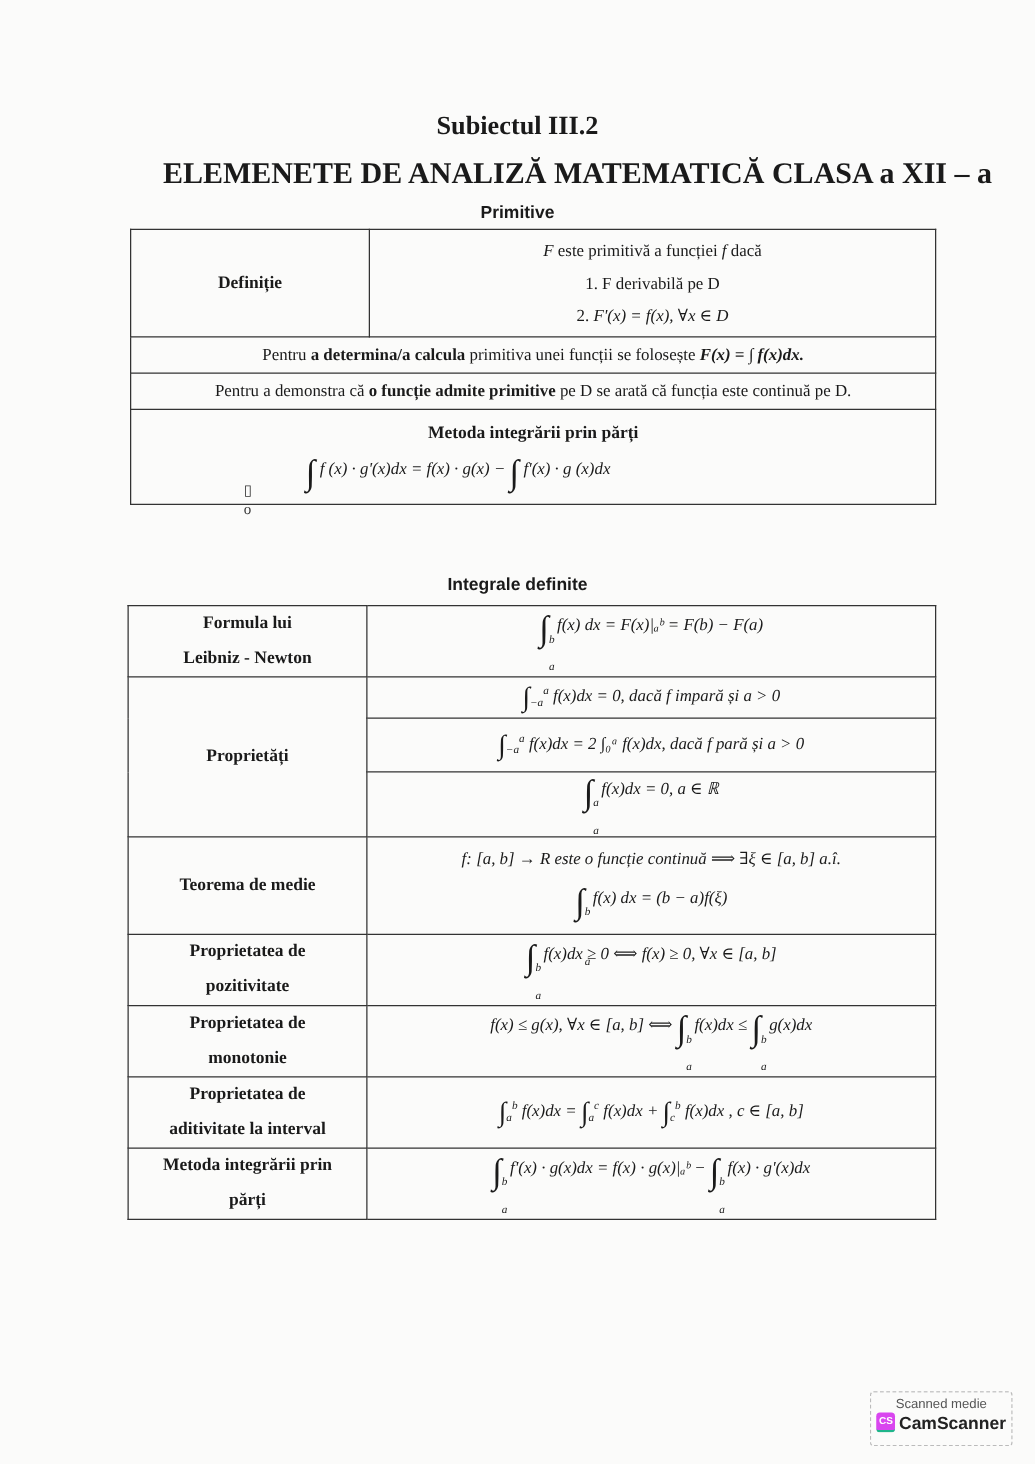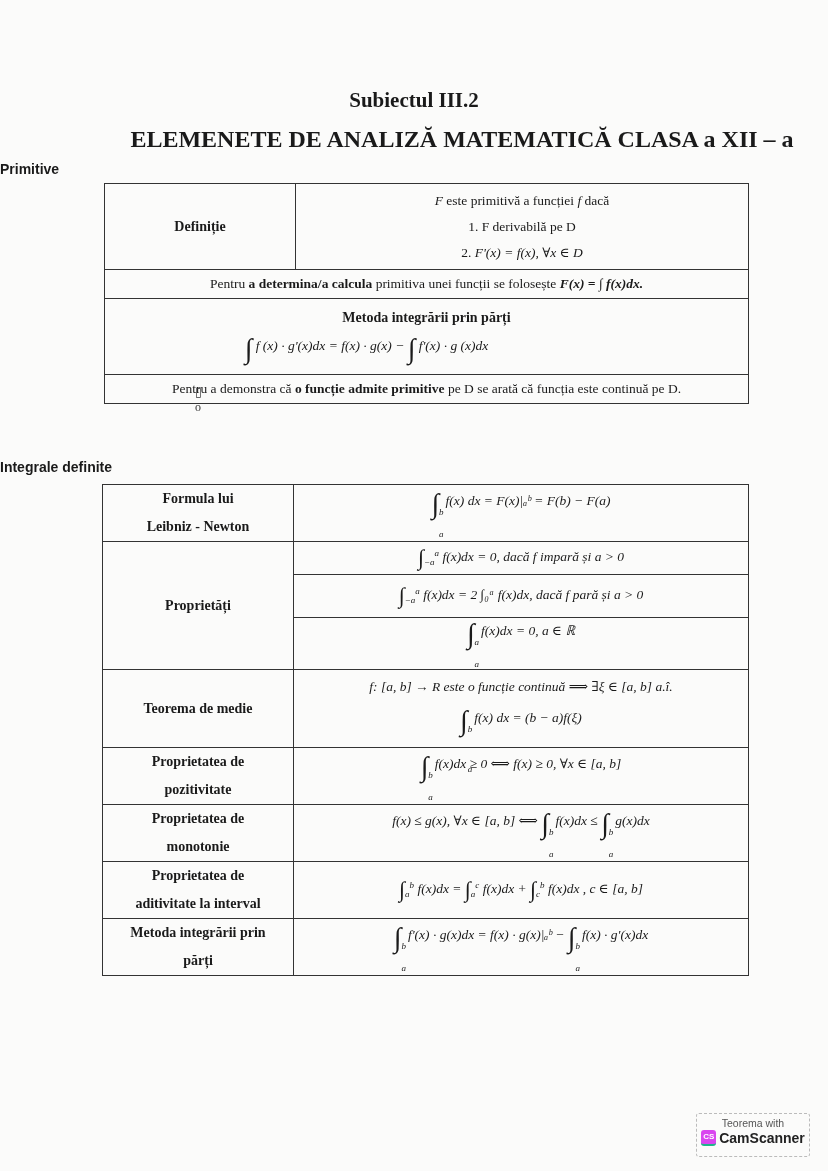--- a/index.html
+++ b/index.html
@@ -1,20 +1,20 @@
 <!DOCTYPE html>
 <html><head>
 <meta charset="utf-8">
 <style>
   html, body { margin:0; padding:0; }
   body { width:828px; height:1171px; background:#fbfbfa; position:relative; overflow:hidden;
          font-family:"Liberation Serif","DejaVu Serif",serif; color:#1a1a1a; }
   .title { position:absolute; top:88px; left:0; width:828px; text-align:center; font-size:21px; font-weight:bold; }
   .subtitle { position:absolute; top:126px; left:0; width:828px; text-align:center; font-size:24px; font-weight:bold;margin-left:48px; }
-  .section { position:absolute; left:0; width:828px; font-size:14px; font-weight:bold; font-family:"Liberation Sans","DejaVu Sans",sans-serif; }
+  .section { position:absolute; left:0; width:828px; text-align:center; font-size:14px; font-weight:bold; font-family:"Liberation Sans","DejaVu Sans",sans-serif; }
   table { position:absolute; border-collapse:collapse; font-size:13.5px; }
   td { border:1.3px solid #333; text-align:center; vertical-align:middle; padding:0 4px; }
   .lbl { font-weight:bold; font-size:14px; line-height:28px; }
   .m { font-style:italic; }
   b { font-weight:bold; }
   .int { font-size:22px; font-style:italic; vertical-align:-4px; }
   .intbig { font-size:28px; font-style:italic; vertical-align:-8px; }
   sub, sup { font-size:9px; font-style:italic; }
   .lim { display:inline-flex; flex-direction:column; justify-content:space-between; height:32px; font-size:9px; font-style:italic; vertical-align:-10px; margin-right:2px; }
   .scanner { position:absolute; left:696px; top:1113px; width:112px; height:42px; border:1px dashed #bbb; border-radius:3px; font-family:"Liberation Sans","DejaVu Sans",sans-serif; text-align:center; }
@@ -41,34 +41,34 @@
       </div>
       <div>1.   F derivabilă pe D</div>
       <div><span>2.   </span><span class="m">F'(x) = f(x), ∀x ∈ D</span></div>
     </td>
   </tr>
   <tr style="height:29px;padding-left:16px;">
     <td colspan="2">
       <span>Pentru </span><b>a determina/a calcula</b><span> primitiva unei funcții se folosește </span><b class="m">F(x) = ∫ f(x)dx.</b>
     </td>
   </tr>
+  <tr style="height:29px;">
+    <td colspan="2">
+      <span>Pentru a demonstra că </span><b>o funcție admite primitive</b><span> pe D se arată că funcția este continuă pe D.</span>
+    </td>
+  </tr>
   <tr style="height:76px;">
     <td colspan="2">
       <div class="lbl" style="line-height:22px;">Metoda integrării prin părți</div>
       <div class="m" style="margin-left:-120px; line-height:34px;">
         <span class="intbig">∫</span>
         <span>f (x) · g'(x)dx = f(x) · g(x) − </span>
         <span class="intbig">∫</span>
         <span>f'(x) · g (x)dx</span>
       </div>
-    </td>
-  </tr>
-  <tr style="height:29px;">
-    <td colspan="2">
-      <span>Pentru a demonstra că </span><b>o funcție admite primitive</b><span> pe D se arată că funcția este continuă pe D.</span>
     </td>
   </tr>
 </tbody>
   </table>
 <div class="mark">▯<br>o</div>
 
 <div class="section" style="top:459px;">Integrale definite</div>
 
 <table style="left:102px; top:484px; width:647px;">
   <tbody>
@@ -163,18 +163,18 @@
           </span><span>f'(x) · g(x)dx = f(x) · g(x)|ₐᵇ − </span><span class="intbig">∫</span><span class="lim">
             <span>b</span>
             <span>a</span>
           </span><span>f(x) · g'(x)dx</span>
     </td>
   </tr>
 </tbody>
   </table>
 
 <div class="scanner">
-  <div class="top">Teorema with</div>
+  <div class="top">Scanned medie</div>
   <div class="bot">
     <span class="cs-logo">CS</span>
     <span>CamScanner</span>
   </div>
 </div>
 
 </body></html>

